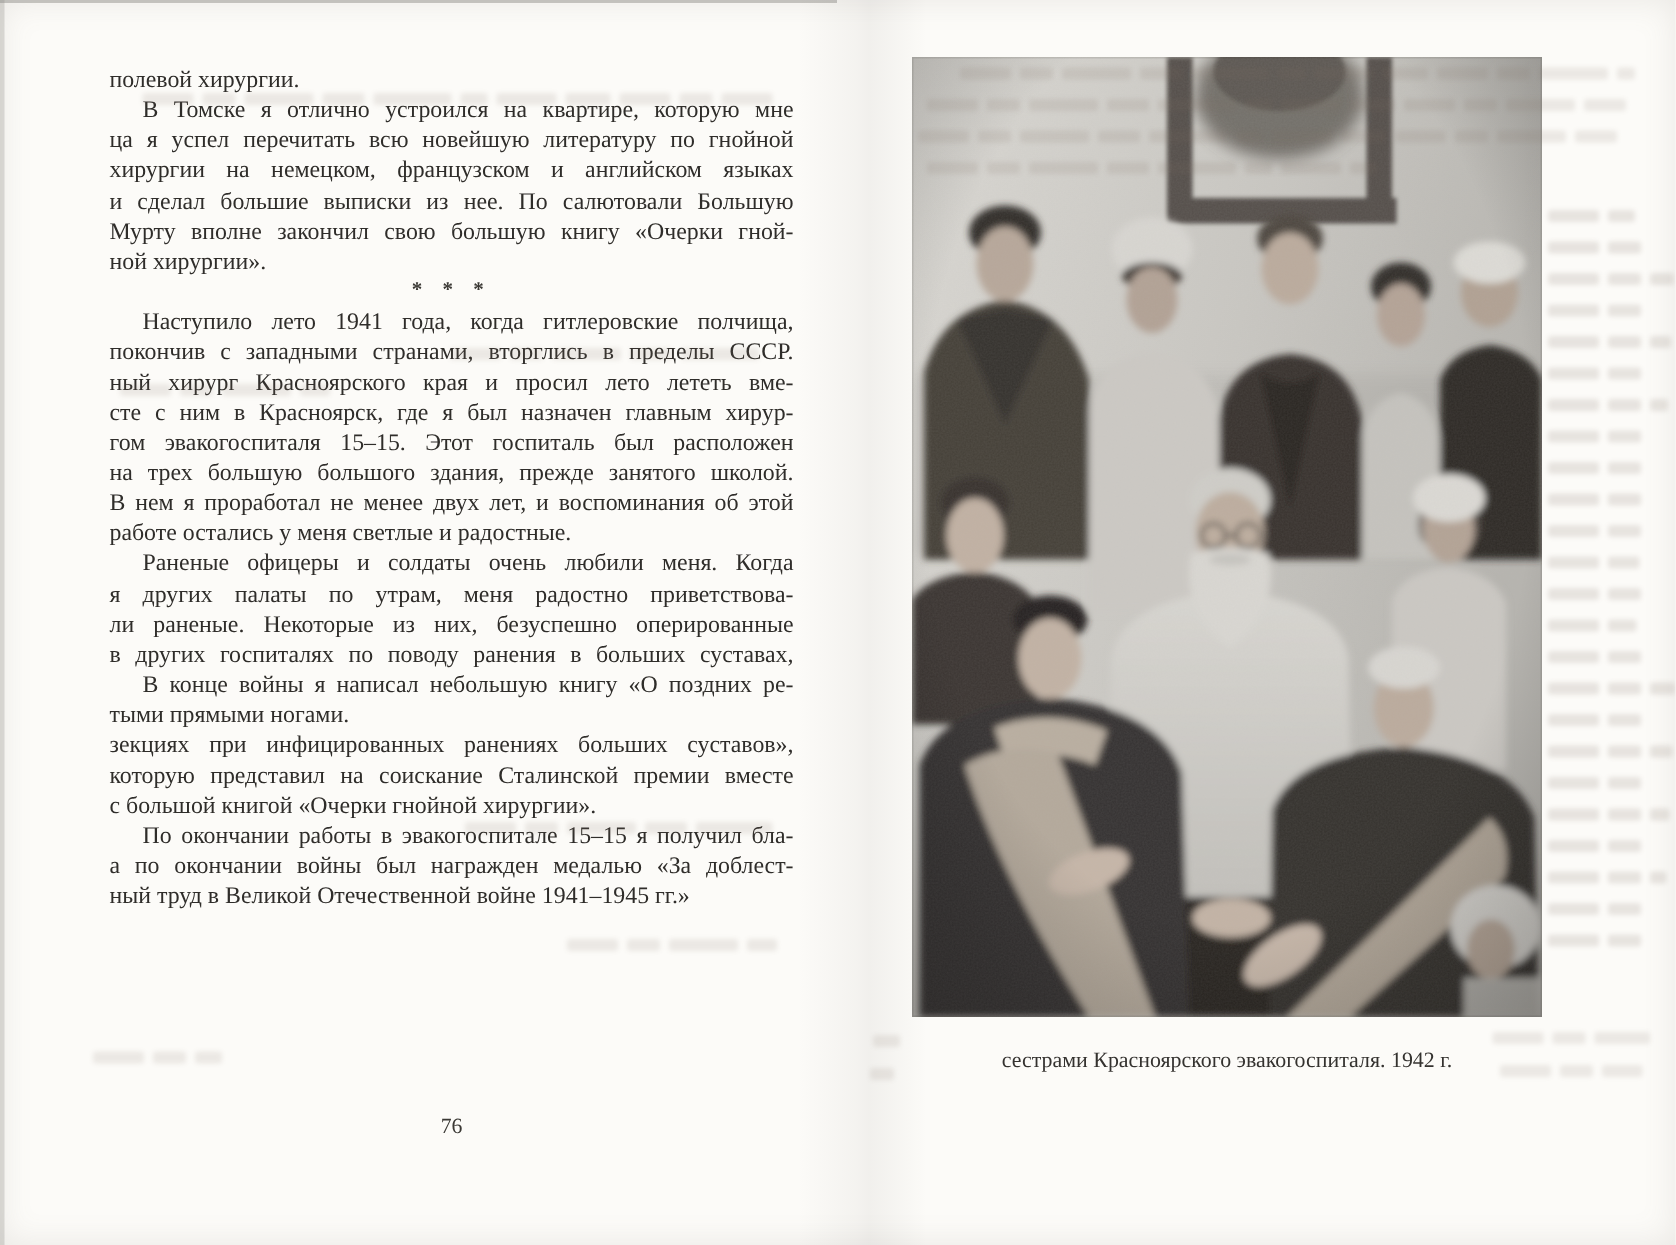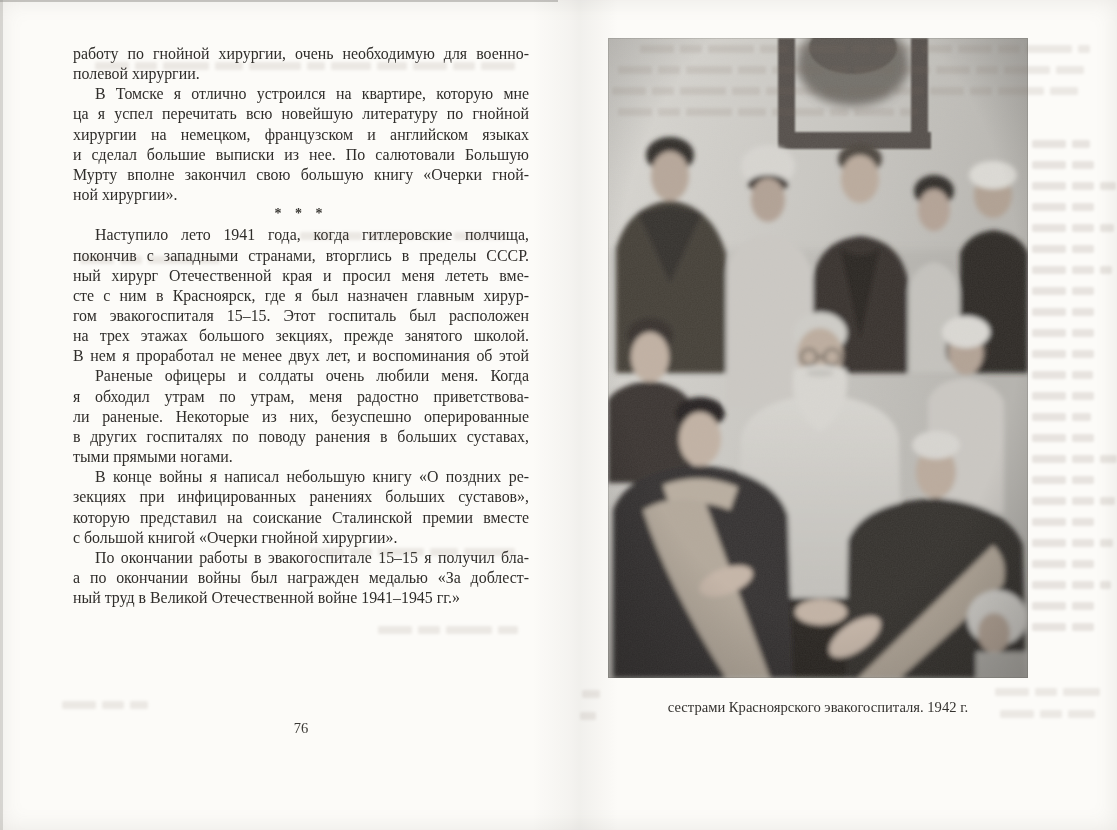--- a/index.html
+++ b/index.html
@@ -17,21 +17,21 @@
 
   
   .text-col{
     position:absolute;left:73px;top:44px;width:456px;
     color:#2f2d2a;font-size:15.9px;line-height:20.15px;
   }
   .line{text-align:justify;text-align-last:justify;}
   .line.last{text-align-last:left;}
   .line.indent{text-indent:22px;}
   .sep{height:20.15px;text-align:center;font-weight:bold;font-size:14px;letter-spacing:5px;color:#3a3834;line-height:18px;}
-  .pagenum{position:absolute;left:73px;top:720px;width:456px;text-align:center;font-size:14.5px;color:#3a3834;}
+  .pagenum{position:absolute;left:73px;top:743px;width:456px;text-align:center;font-size:14.5px;color:#3a3834;}
 
   
   .photo{
     position:absolute;left:608px;top:38px;width:420px;height:640px;margin:0;padding:0;
   }
   .photo svg{display:block;width:100%;height:100%;}
   .caption{
     position:absolute;left:603px;top:698px;width:430px;text-align:center;
     font-size:14.6px;line-height:18.4px;color:#34322f;
   }
@@ -43,42 +43,42 @@
 </style>
 </head>
 <body>
 
 <div class="scan-edge-top"></div>
 <div class="scan-edge-left"></div>
 <div class="gutter"></div>
 
 <div>
   <div class="text-col">
-      <div class="line">работу по гнойной хирургии, очень необходимую для военно-</div>
       <div class="line last">полевой хирургии.</div>
       <div class="line indent">В Томске я отлично устроился на квартире, которую мне</div>
       <div class="line">ца я успел перечитать всю новейшую литературу по гнойной</div>
       <div class="line">хирургии на немецком, французском и английском языках</div>
       <div class="line">и сделал большие выписки из нее. По салютовали Большую</div>
       <div class="line">Мурту вполне закончил свою большую книгу «Очерки гной-</div>
       <div class="line last">ной хирургии».</div>
       <div class="sep">* * *</div>
       <div class="line indent">Наступило лето 1941 года, когда гитлеровские полчища,</div>
       <div class="line">покончив с западными странами, вторглись в пределы СССР.</div>
-      <div class="line">ный хирург Отечественной края и просил меня лететь вме-</div>
+      <div class="line">ный хирург Красноярского края и просил лето лететь вме-</div>
       <div class="line">сте с ним в Красноярск, где я был назначен главным хирур-</div>
       <div class="line">гом эвакогоспиталя 15–15. Этот госпиталь был расположен</div>
-      <div class="line">на трех этажах большого зекциях, прежде занятого школой.</div>
+      <div class="line">на трех большую большого здания, прежде занятого школой.</div>
       <div class="line">В нем я проработал не менее двух лет, и воспоминания об этой</div>
+      <div class="line last">работе остались у меня светлые и радостные.</div>
       <div class="line indent">Раненые офицеры и солдаты очень любили меня. Когда</div>
-      <div class="line">я обходил утрам по утрам, меня радостно приветствова-</div>
+      <div class="line">я других палаты по утрам, меня радостно приветствова-</div>
       <div class="line">ли раненые. Некоторые из них, безуспешно оперированные</div>
       <div class="line">в других госпиталях по поводу ранения в больших суставах,</div>
+      <div class="line indent">В конце войны я написал небольшую книгу «О поздних ре-</div>
       <div class="line last">тыми прямыми ногами.</div>
-      <div class="line indent">В конце войны я написал небольшую книгу «О поздних ре-</div>
       <div class="line">зекциях при инфицированных ранениях больших суставов»,</div>
       <div class="line">которую представил на соискание Сталинской премии вместе</div>
       <div class="line last">с большой книгой «Очерки гнойной хирургии».</div>
       <div class="line indent">По окончании работы в эвакогоспитале 15–15 я получил бла-</div>
       <div class="line">а по окончании войны был награжден медалью «За доблест-</div>
       <div class="line last">ный труд в Великой Отечественной войне 1941–1945 гг.»</div>
     </div>
   <div class="pagenum">76</div>
 </div>
 

